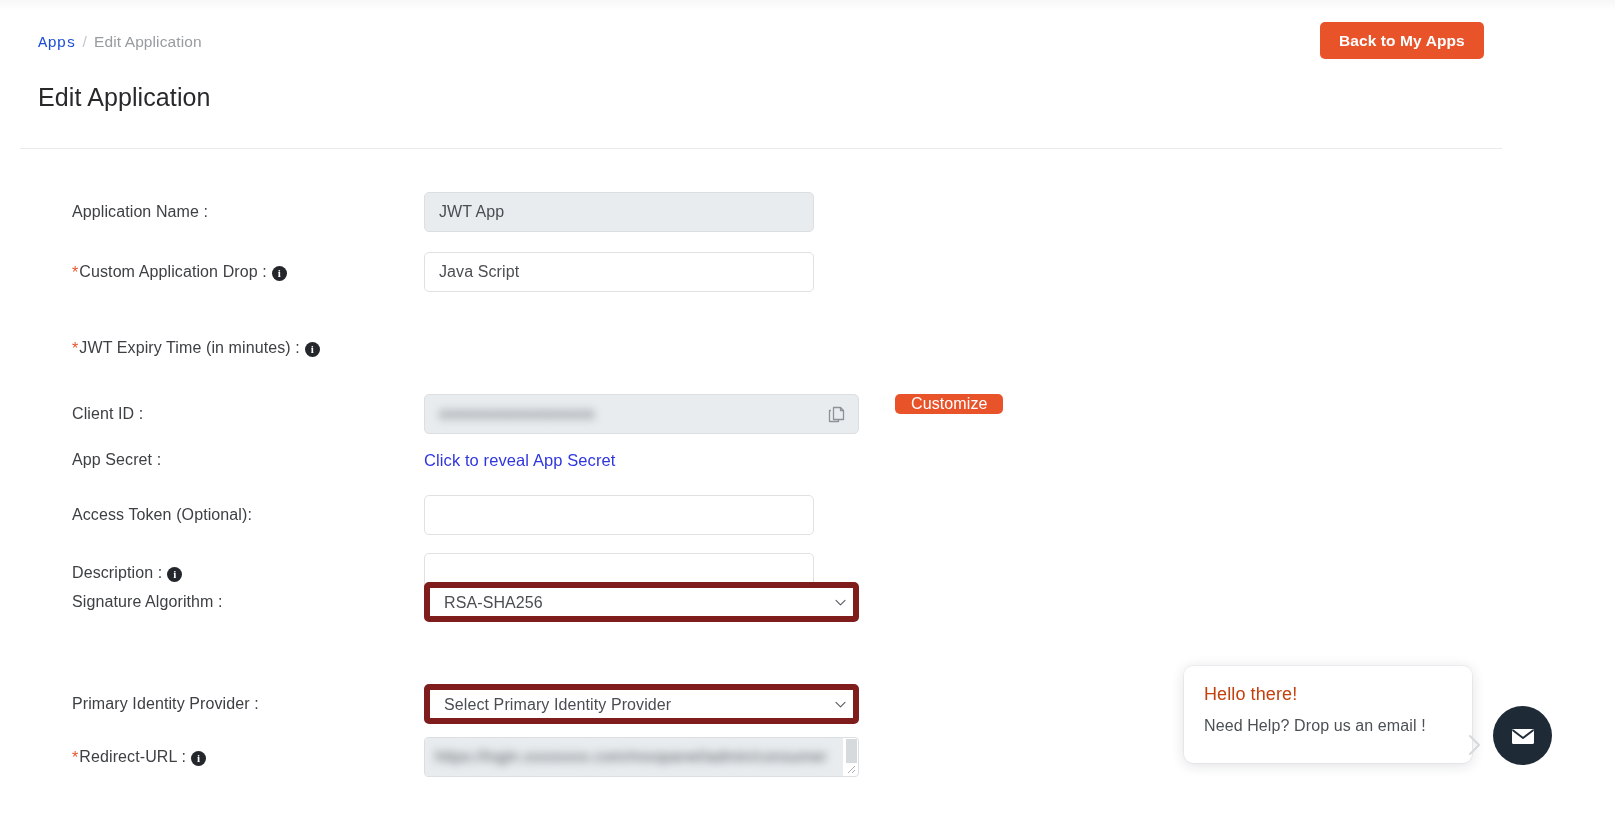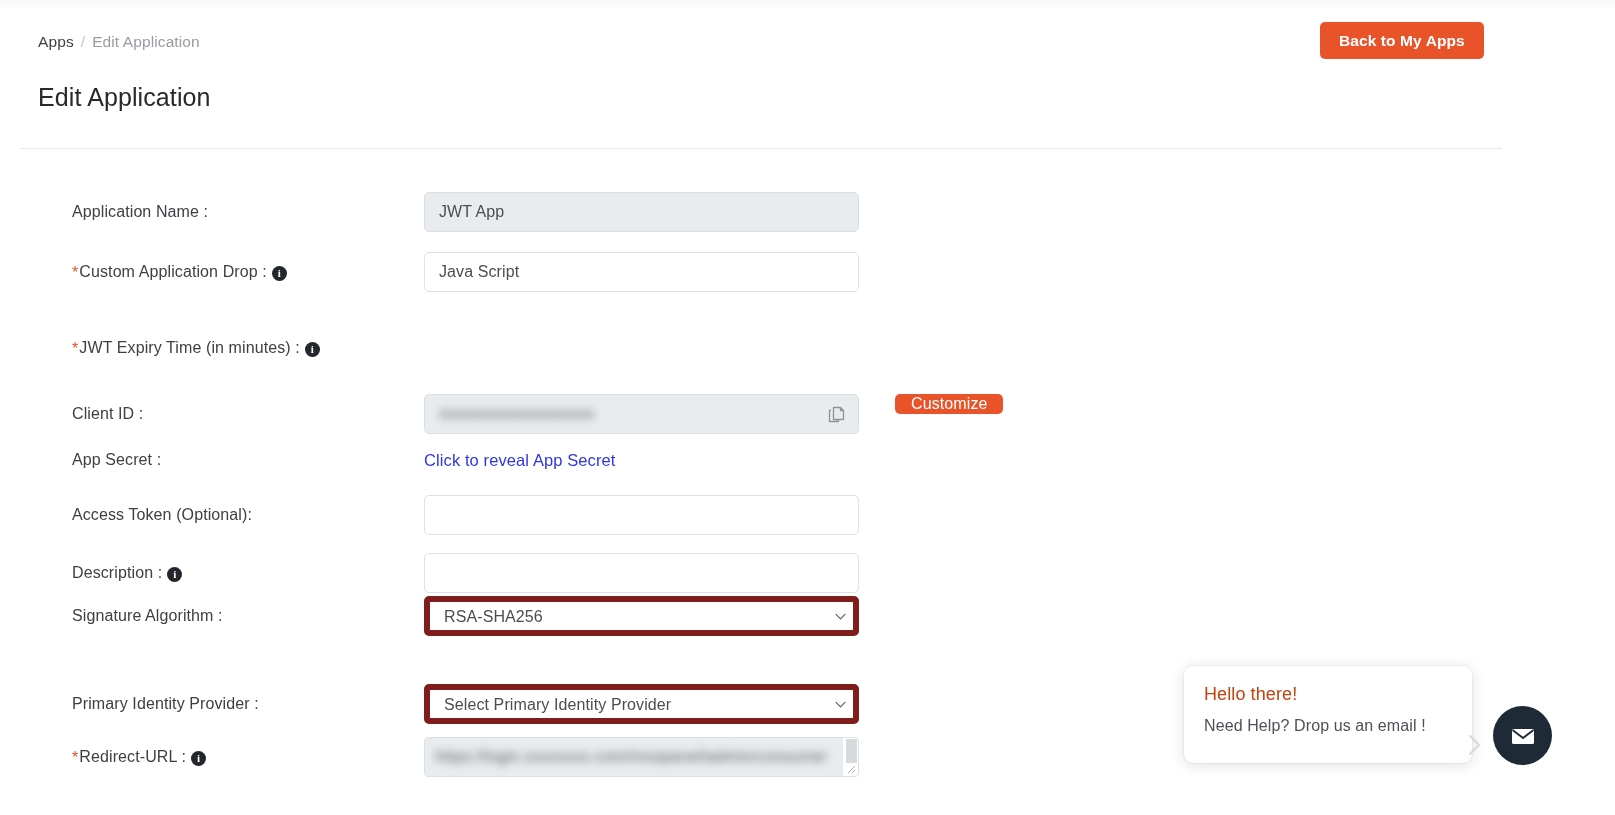--- a/index.html
+++ b/index.html
@@ -37,23 +37,24 @@
     position: absolute;
     top: 32px;
     left: 38px;
     font-size: 15.5px;
     line-height: 20px;
     color: #9ea3a8;
     letter-spacing: 0.1px;
     white-space: nowrap;
   }
   .breadcrumb .crumb-link {
-    color: #404040;
+    color: #1d4ed8;
     text-decoration: none;
     cursor: pointer;
+    font-family: Liberation Mono, monospace;
   }
   .breadcrumb .crumb-sep {
     color: #c3c7cb;
     margin: 0 7px;
   }
   .breadcrumb .crumb-current {
     color: #979ca1;
   }
 
   
@@ -153,21 +154,21 @@
   }
 
   .field-wrap {
     position: absolute;
     left: 424px;
     top: 0;
     width: 435px;
   }
 
   .txt-input {
-    width: 435px;
+    width: 390px;
     height: 40px;
     padding: 0 14px;
     border: 1px solid #dfe1e3;
     border-radius: 5px;
     background: #ffffff;
     font-size: 16px;
     color: #4a4e52;
     font-family: "Liberation Sans", sans-serif;
     outline: none;
     letter-spacing: 0.1px;
@@ -463,21 +464,21 @@
     <div class="form-row" style="top:373px;">
       <div class="form-label">
         <span>Description :</span>
           <i class="info-icon">i</i>
       </div>
       <div class="field-wrap">
         <input class="txt-input" type="text" value="" style="">
       </div>
     </div>
 
-    <div class="form-row" style="top:416px;padding-left:44px;">
+    <div class="form-row" style="top:402px;padding-left:44px;">
       <div class="form-label">
         <span>Signature Algorithm :</span>
       </div>
       <div class="field-wrap">
         <select class="select-input">
           <option>RSA-SHA256</option>
         </select>
         <svg class="select-chevron" viewBox="0 0 11 11">
           <path d="M1 3.3 L5.5 7.8 L10 3.3" stroke="#5d6266" stroke-width="1.2" fill="none" stroke-linecap="round" stroke-linejoin="round"></path>
         </svg>

